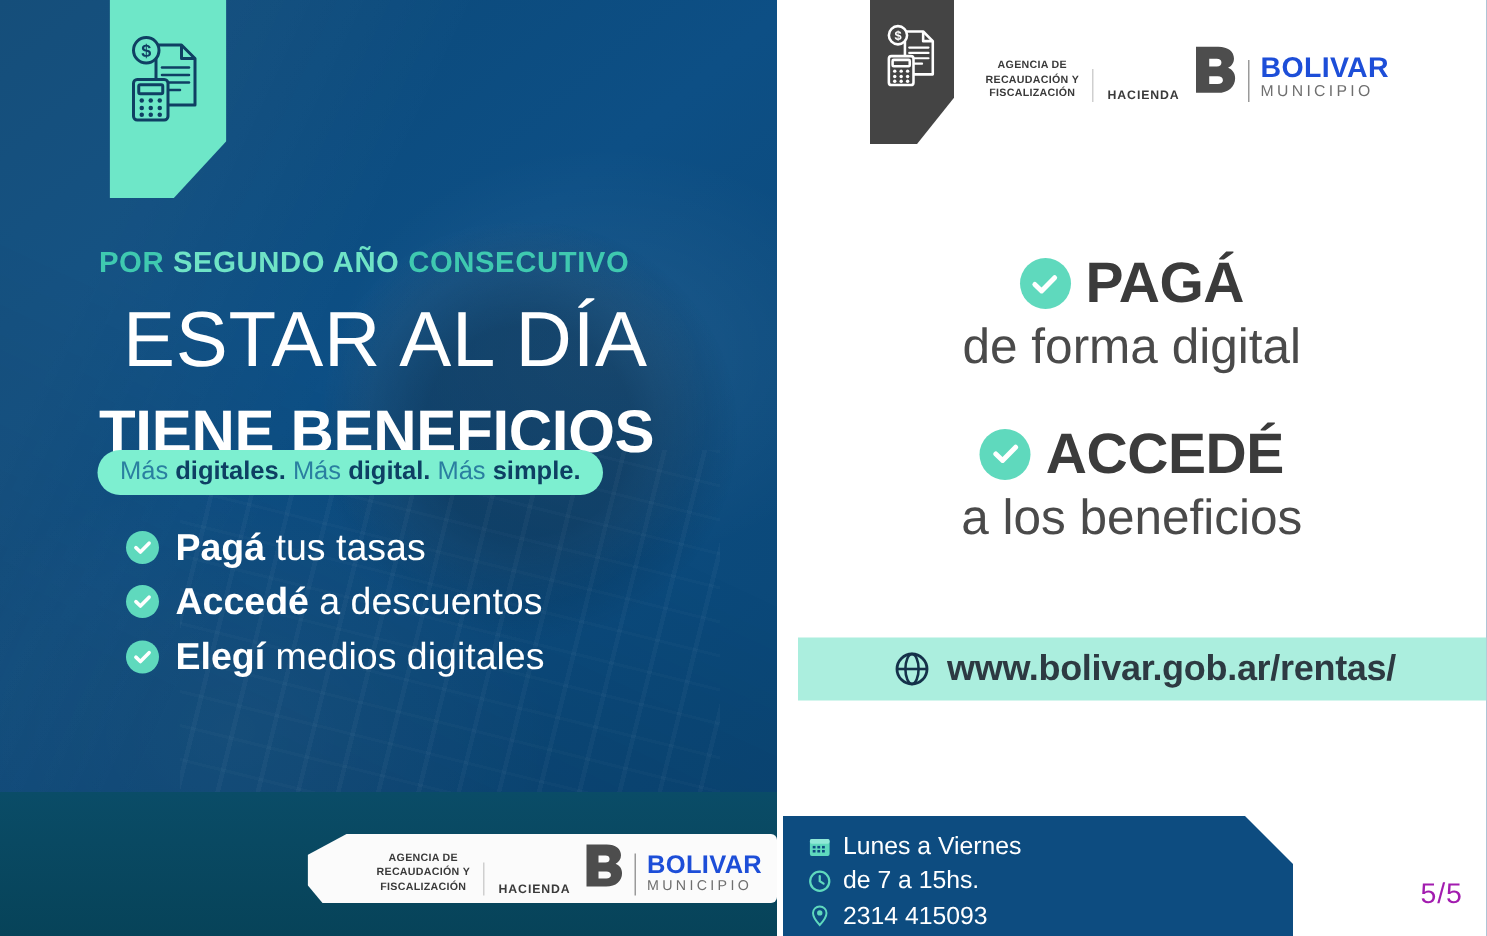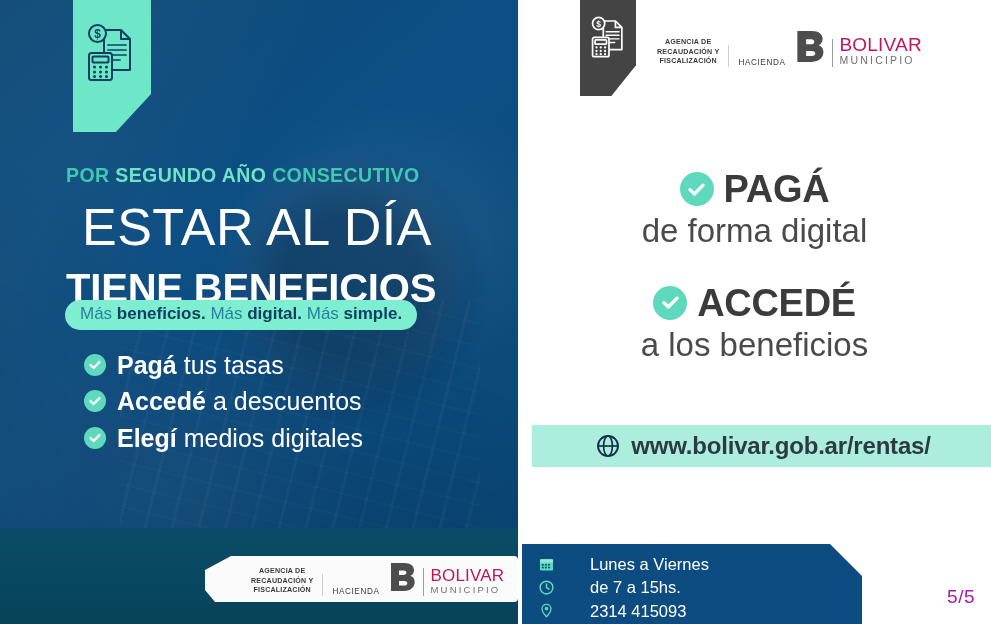--- a/index.html
+++ b/index.html
@@ -101,24 +101,24 @@
     display:flex;align-items:center;
   }
 
   
   .lockup{display:flex;align-items:flex-end;}
   .lk-agency{
     font-size:7.1px;font-weight:bold;line-height:1.35;color:#3a3a3a;
     text-align:center;letter-spacing:0.2px;white-space:nowrap;
   }
   .lk-div{width:1px;height:22px;background:#cfcfcf;margin:0 9px;}
-  .lk-hac{font-size:8.2px;font-weight:normal;color:#3a3a3a;letter-spacing:0.6px;white-space:nowrap;}
+  .lk-hac{font-size:8.2px;font-weight:bold;color:#3a3a3a;letter-spacing:0.6px;white-space:nowrap;}
   .lk-bmark{margin:0 7px 0 9px;}
   .lk-div2{width:1px;height:28px;background:#9a9a9a;margin:0 7px 0 0;}
-  .lk-bolivar{font-size:17px;font-weight:normal;color:#be185d;line-height:1;letter-spacing:0.2px;}
+  .lk-bolivar{font-size:17px;font-weight:bold;color:#1d4ed8;line-height:1;letter-spacing:0.2px;}
   .lk-muni{font-size:9.5px;color:#6f6f6f;line-height:1.25;letter-spacing:2.2px;}
 
   
   .right-panel{
     position:absolute;left:518px;top:0;width:473px;height:624px;background:#ffffff;
   }
   .dark-tab{
     position:absolute;left:62px;top:-14px;width:56px;height:110px;
     background:#444444;
     border-radius:7px 7px 0 0;
@@ -144,21 +144,21 @@
   .url-text{font-size:24px;font-weight:bold;color:#2d3a42;letter-spacing:-0.2px;}
 
   .contact-box{
     position:absolute;left:522px;top:544px;width:340px;height:80px;
     background:#0d4c80;
     clip-path:polygon(0 0, calc(100% - 32px) 0, 100% 32px, 100% 100%, 0 100%);
   }
   .contact-line{display:flex;align-items:center;margin:0 0 1px 16px;}
   .contact-line:first-child{padding-top:9px;}
   .ci{width:17px;margin-right:7px;display:flex;align-items:center;justify-content:center;flex:0 0 auto;}
-  .ctext{font-size:16.5px;color:#ffffff;line-height:1.35;white-space:nowrap;margin-left:28px;}
+  .ctext{font-size:16.5px;color:#ffffff;line-height:1.35;white-space:nowrap;}
   .ctext b{font-weight:normal;}
 
   .page-indicator{
     position:absolute;right:16px;bottom:16px;
     font-size:19px;color:#a21caf;letter-spacing:0.5px;
   }
 </style>
 </head>
 <body>
 
@@ -207,21 +207,21 @@
 
     <div class="headline-block">
       <div class="kicker">
         <span class="k-alt">POR </span><span class="k-main">SEGUNDO AÑO</span><span class="k-alt"> CONSECUTIVO</span>
       </div>
       <div class="h-big">ESTAR AL DÍA</div>
       <div class="h-bold">TIENE BENEFICIOS</div>
     </div>
 
     <div class="pill">
-      <span class="pl">Más </span><b>beneficios.</b><span class="pl"> Más </span><b>digital.</b><span class="pl"> Más </span><b>simple.</b>
+      <span class="pl">Más </span><b>digitales.</b><span class="pl"> Más </span><b>digital.</b><span class="pl"> Más </span><b>simple.</b>
     </div>
 
     <div class="bullets">
       <div class="bullet">
         <span class="chk">
           <svg width="14" height="14" viewBox="0 0 14 14">
               <path d="M2.6 7.1 L5.6 10 L11.4 4.1" fill="none" stroke="#ffffff" stroke-width="2.4" stroke-linecap="round" stroke-linejoin="round"></path>
             </svg>
         </span>
         <span class="btxt"><b>Pagá</b><span> tus tasas</span></span>

